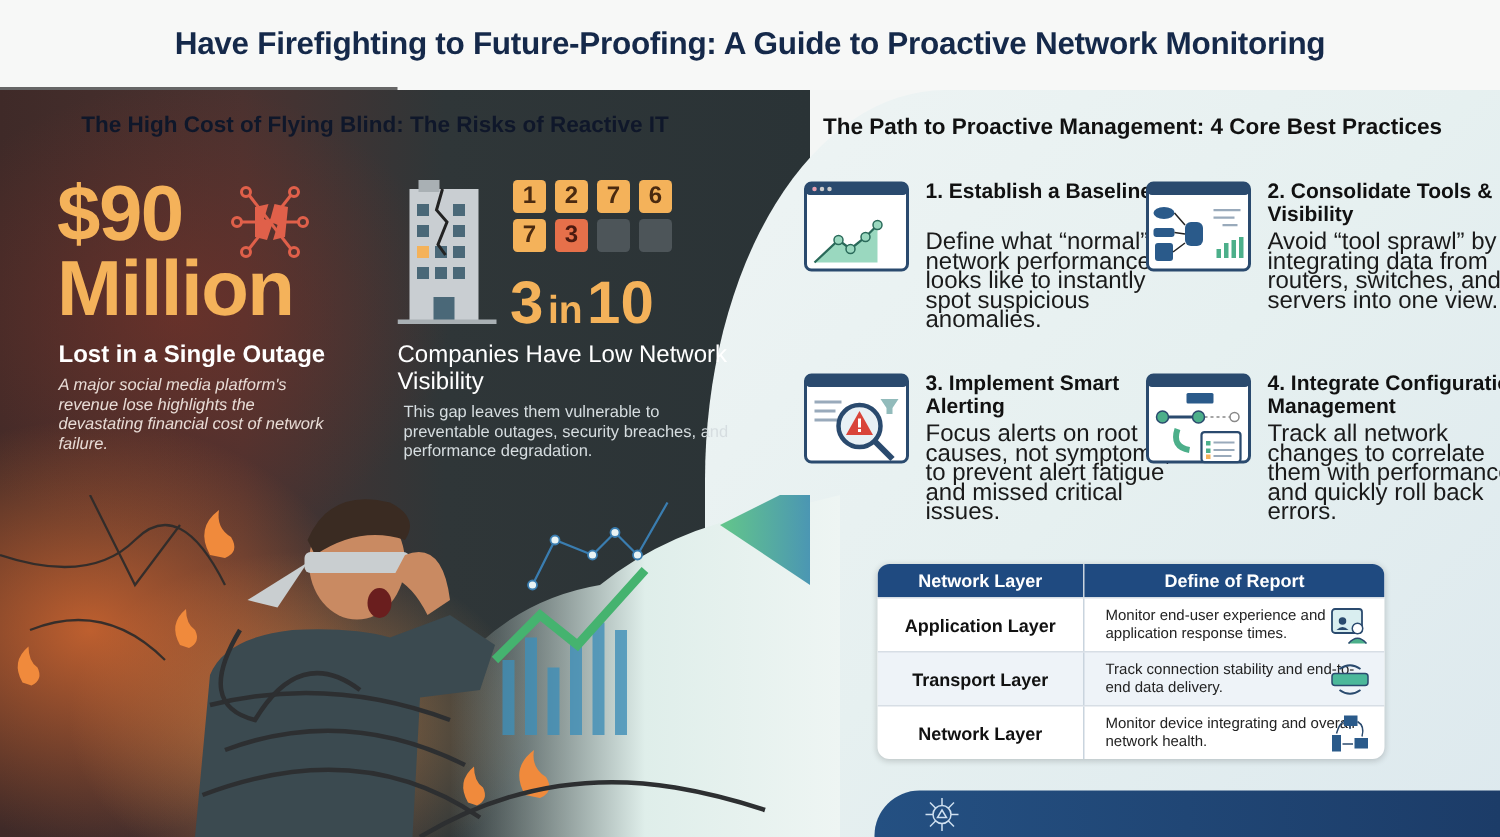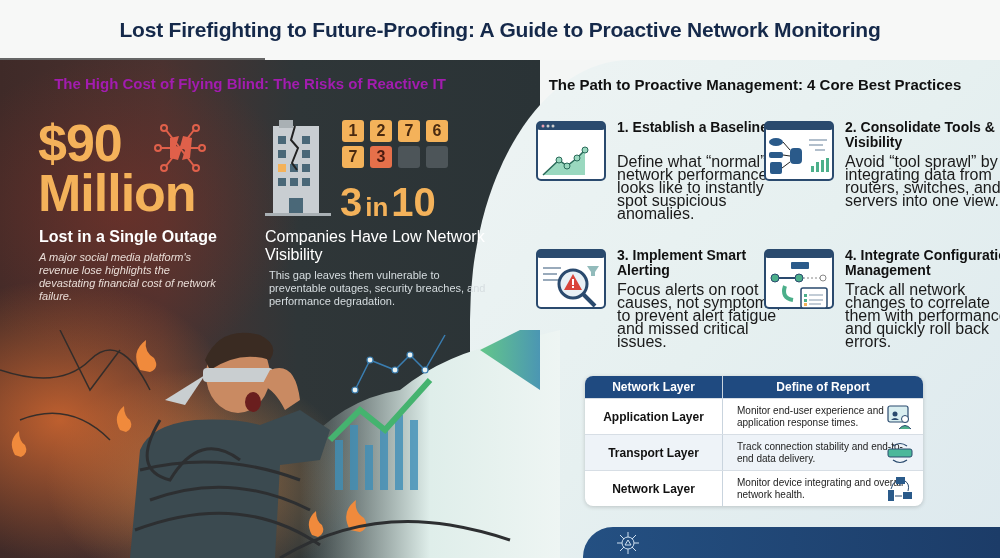--- a/index.html
+++ b/index.html
@@ -14,21 +14,21 @@
     background:
       radial-gradient(ellipse 260px 200px at 60px 360px, rgba(231,112,48,0.75), transparent 70%),
       radial-gradient(ellipse 220px 160px at 200px 420px, rgba(242,160,80,0.55), transparent 70%),
       radial-gradient(ellipse 260px 220px at 120px 150px, rgba(120,50,40,0.65), transparent 70%),
       linear-gradient(90deg, #3f2a28 0%, #4a3230 30%, #2f3638 55%, #2a3336 100%);
     overflow: hidden; }
   .right { position: absolute; left: 470px; top: 60px; width: 530px; height: 498px;
     background: linear-gradient(135deg, #eef4f4 0%, #e6f0f0 50%, #dde9ee 100%);
     border-top-left-radius: 160px 260px; overflow: hidden; }
 
-  .sec-title-left { position: absolute; left: 30px; top: 75px; width: 440px; text-align: center; color: #a21caf; font-size: 15px; font-weight: 700; }
+  .sec-title-left { position: absolute; left: 30px; top: 75px; width: 440px; text-align: center; color: #0f172a; font-size: 15px; font-weight: 700; }
   .stat-money { position: absolute; left: 38px; top: 118px; color: #f4b25a; font-size: 52px; font-weight: 700; line-height: 50px; letter-spacing: -1px; }
   .stat-money .line2 { display: block; }
   .broken-net-icon { position: absolute; left: 152px; top: 122px; width: 56px; height: 52px; }
   .stat-caption-1 { position: absolute; left: 39px; top: 228px; color: #fff; font-size: 16px; font-weight: 700; }
   .stat-desc-1 { position: absolute; left: 39px; top: 251px; width: 190px; color: #e8dcd6; font-size: 11px; line-height: 13px; font-style: italic; }
 
   .building-icon { position: absolute; left: 265px; top: 118px; width: 68px; height: 100px; }
   .num-grid { position: absolute; left: 342px; top: 120px; display: grid; grid-template-columns: repeat(4, 24px); gap: 4px 4px; }
   .num-cell { width: 22px; height: 22px; border-radius: 3px; display: flex; align-items: center; justify-content: center; font-size: 16px; font-weight: 700; color: #4a2a10; background: #f4b25a; }
   .num-cell.red { background: #e6704a; color: #4a1a10; }
@@ -59,21 +59,21 @@
 
   .footer-band { position: absolute; left: 583px; top: 527px; width: 417px; height: 31px; background: linear-gradient(90deg, #245082, #1c3c68); border-top-left-radius: 30px; }
   .footer-icon { position: absolute; left: 615px; top: 530px; width: 26px; height: 26px; }
 
   .illus { position: absolute; left: 0; top: 330px; width: 560px; height: 228px; }
 </style>
 </head>
 <body>
 
 <div class="header">
-  <h1>Lost Firefighting to Future-Proofing: A Guide to Proactive Network Monitoring</h1>
+  <h1>Have Firefighting to Future-Proofing: A Guide to Proactive Network Monitoring</h1>
 </div>
 <div class="header-rule-left"></div>
 
 <div class="left"></div>
 <div class="right"></div>
 
 <svg class="illus" viewBox="0 0 560 228">
   <defs>
     <linearGradient id="cloud" x1="0" x2="1">
         <stop offset="0" stop-color="#cfe5de" stop-opacity="0"></stop>

